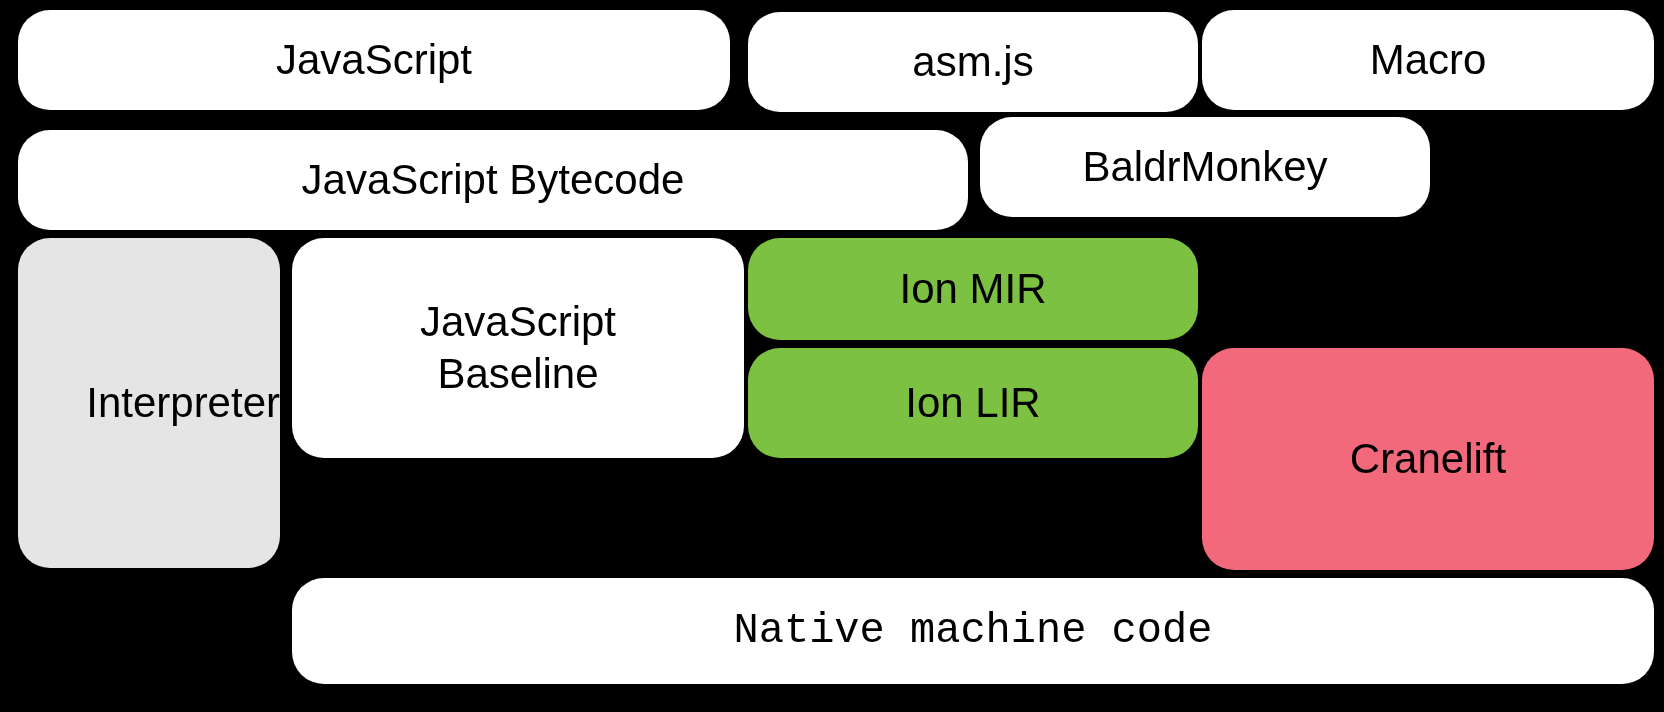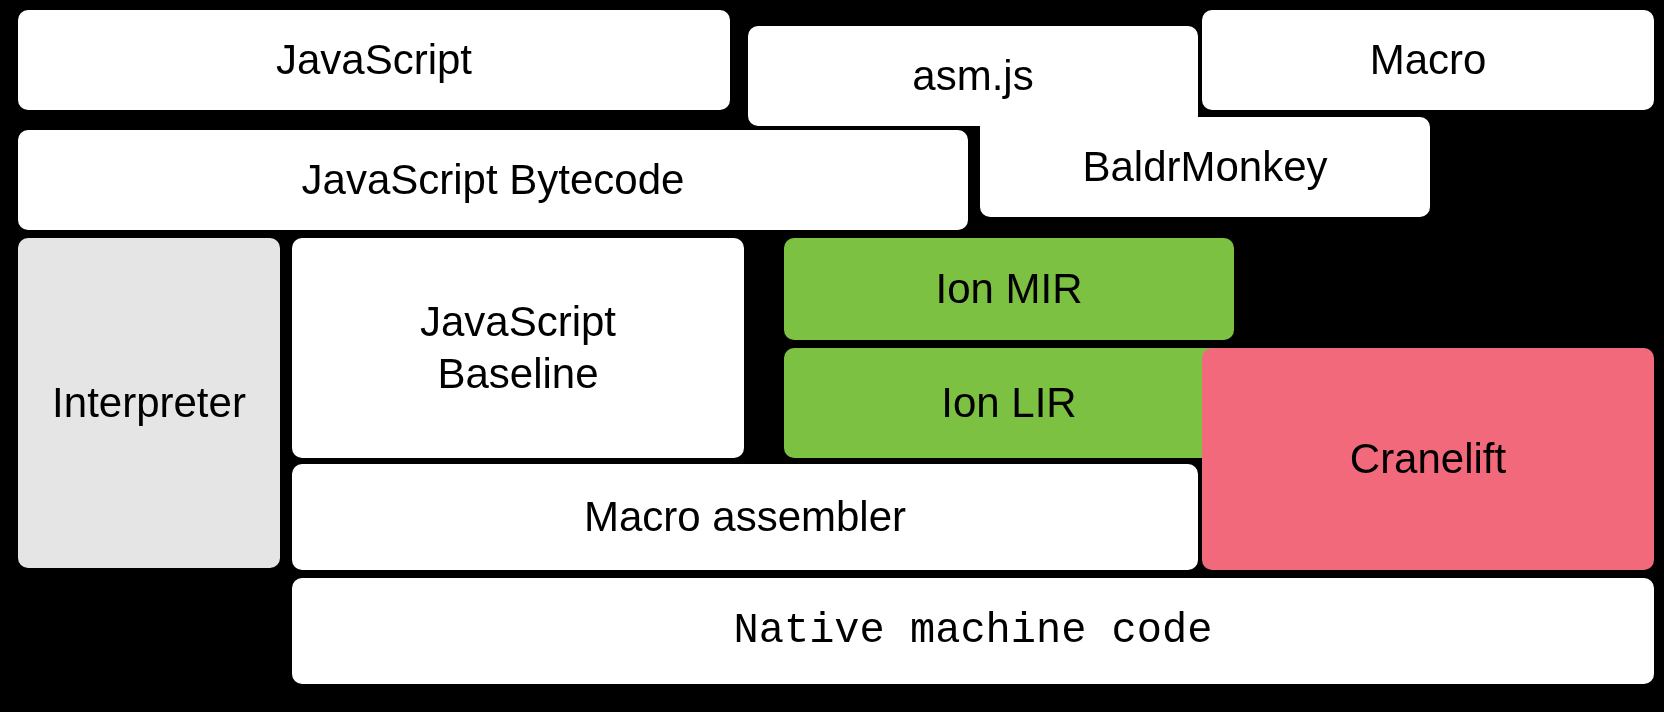--- a/index.html
+++ b/index.html
@@ -10,39 +10,39 @@
   .canvas {
     position: relative;
     width: 1664px;
     height: 712px;
     background: var(--background, #000000);
     font-family: "Liberation Sans", sans-serif;
     overflow: hidden;
   }
   .box {
     position: absolute;
-    border-radius: 10px;
+    border-radius: 32px;
     display: flex;
     align-items: center;
     justify-content: center;
     text-align: center;
     color: var(--text, #000000);
     font-size: 42px;
     line-height: 1.25;
     box-sizing: border-box;
     white-space: pre-line;
   }
   .box--white { background: var(--box-white, #ffffff); }
-  .box--gray  { background: var(--box-gray, #e5e5e5); }
-  .box--green { background: var(--box-green, #7dc142); margin-left: 36px; }
+  .box--gray  { background: var(--box-gray, #e5e5e5); justify-content: flex-end; }
+  .box--green { background: var(--box-green, #7dc142); }
   .box--pink  { background: var(--box-pink, #f3697c); }
 
   
   #box-javascript   { left: 18px;   top: 10px;  width: 712px;  height: 100px; }
-  #box-asmjs        { left: 748px;  top: 26px;  width: 450px;  height: 100px; }
+  #box-asmjs        { left: 748px;  top: 12px;  width: 450px;  height: 100px; }
   #box-wasm         { left: 1202px; top: 10px;  width: 452px;  height: 100px; }
 
   
   #box-bytecode     { left: 18px;   top: 130px; width: 950px;  height: 100px; }
   #box-baldrmonkey  { left: 980px;  top: 117px; width: 450px;  height: 100px; }
 
   
   #box-interpreter  { left: 18px;   top: 238px; width: 262px;  height: 330px; }
   #box-baseline     { left: 292px;  top: 238px; width: 452px;  height: 220px; }
   #box-ion-mir      { left: 748px;  top: 238px; width: 450px;  height: 102px; }
@@ -92,21 +92,18 @@
   </div>
 
   <div class="box box--green" id="box-ion-lir">
     <span>Ion LIR</span>
   </div>
 
   <div class="box box--pink" id="box-cranelift">
     <span>Cranelift</span>
   </div>
 
-  <div class="box box--white" id="box-macro-assembler">
-    <span>Macro assembler</span>
-  </div>
 
   <div class="box box--white" id="box-native">
     <span>Native machine code</span>
   </div>
 
 </div>
 
 </body></html>

